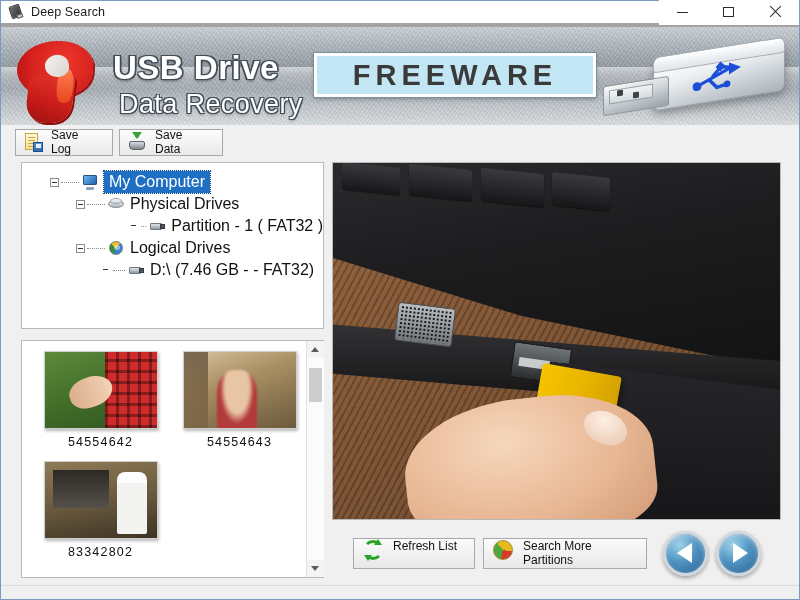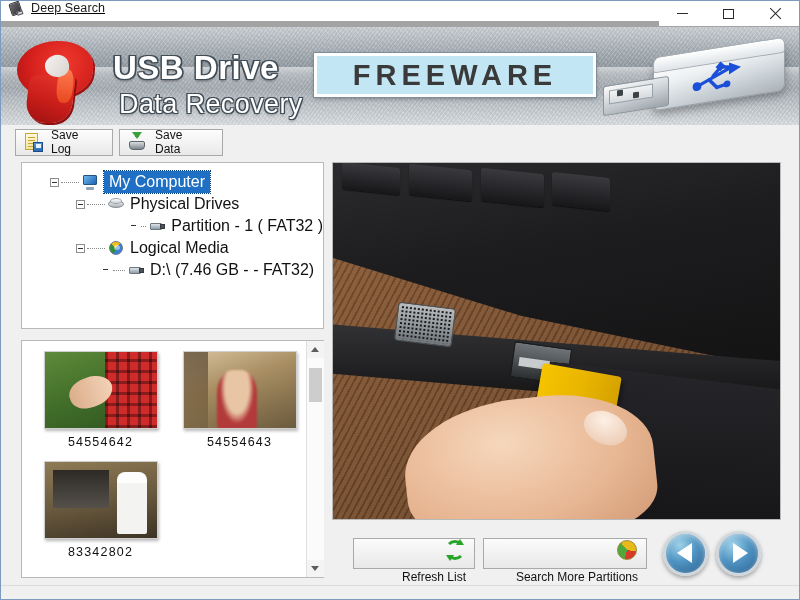--- a/index.html
+++ b/index.html
@@ -14,23 +14,22 @@
     width: 800px; height: 600px;
     border: 1px solid #7a9bbf;
     background: #f0f0f0;
     display: flex; flex-direction: column;
   }
 
   
   .titlebar {
     height: 26px; flex: 0 0 26px;
     background: #ffffff;
-    display: flex; 
-    border-bottom: 6px solid #a3a3a3;
-    text-decoration: underline;
+    display: flex; align-items: center;
+    border-bottom: 4px solid #a3a3a3;
   }
   .tb-icon {
     width: 16px; height: 16px;
     margin-left: 7px; margin-right: 7px;
     position: relative;
   }
   .tb-icon .body {
     position: absolute; left: 2px; top: 1px;
     width: 11px; height: 13px;
     background: linear-gradient(135deg,#6e6e72,#303034);
@@ -488,25 +487,25 @@
 
   
   .btm {
     position: absolute; left: 331px; top: 372px;
     width: 449px; height: 44px;
     display: flex; align-items: center;
     gap: 8px;
   }
   .btm-btn {
     height: 31px;
-    display: flex; align-items: flex-end; gap: 9px;
+    display: flex; align-items: flex-start; gap: 9px;
     padding: 0 8px 0 8px;
     background: linear-gradient(180deg,#fbfbfb,#e8e8e8);
     border: 1px solid #a9a9a9;
-    font-size: 12px; color: #111; flex-direction: column;
+    font-size: 12px; color: #111;
   }
   .btm-btn.b1 { width: 122px; margin-left: 21px; }
   .btm-btn.b2 { width: 164px; }
   .ic-refresh { width: 22px; height: 22px; flex: 0 0 22px; position: relative; }
   .ic-refresh .r {
     position: absolute; inset: 1px;
     border: 3px solid #28a428;
     border-radius: 50%;
     border-right-color: transparent;
     border-left-color: transparent;
@@ -658,21 +657,21 @@
             </span>
           <span class="tlabel">Partition - 1 ( FAT32 )</span>
         </div>
 
         <div class="trow ind2">
           <span class="expander"></span>
           <span class="dots"></span>
           <span class="ticon globe">
               <i class="g"></i>
             </span>
-          <span class="tlabel">Logical Media</span>
+          <span class="tlabel">Logical Drives</span>
         </div>
 
         <div class="trow ind3">
           <span class="expander none"></span>
           <span class="dots sm"></span>
           <span class="ticon stick">
               <i class="b"></i>
               <i class="c"></i>
             </span>
           <span class="tlabel">D:\ (7.46 GB -  - FAT32)</span>

